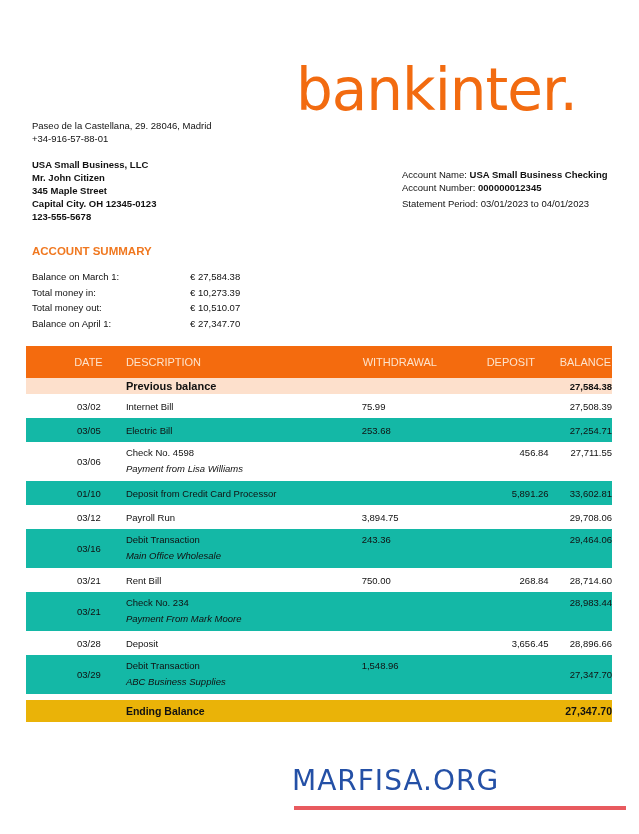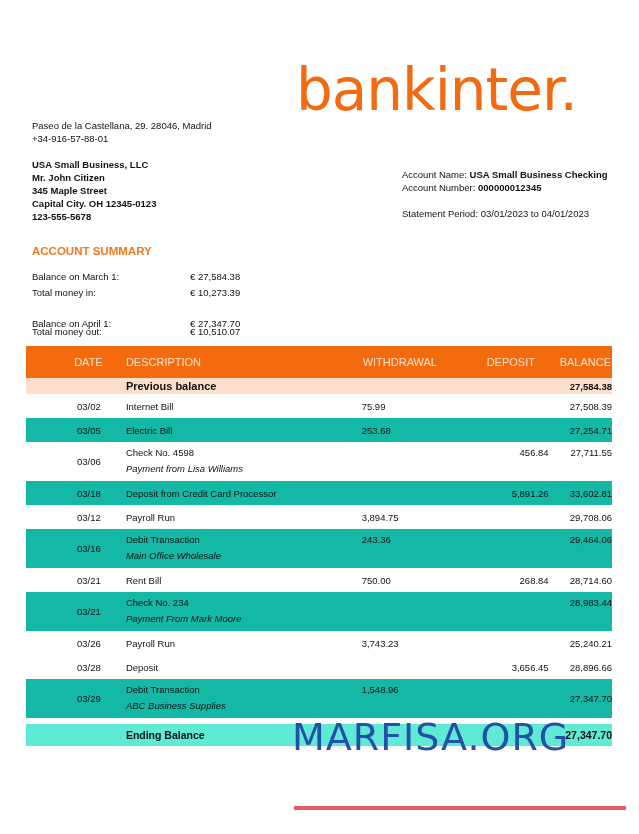--- a/index.html
+++ b/index.html
@@ -20,24 +20,24 @@
   .c-dep{width:90px;text-align:right;padding-right:10px;}
   .c-bal{text-align:right;}
   th.c-dep{text-align:center;padding-right:0;}
   th.c-bal{text-align:right;}
   tr.prev td{background:#fde0cc;height:16px;}
   tr.prev .lbl{font-weight:bold;font-size:11px;}
   tr.s1 td{height:24px;}
   tr.s2 td{height:34px;}
   tr.alt td{background:#14b8a6;}
   tr.gap td{height:6px;background:#fff;}
-  tr.end td{background:#5eead4;height:22px;font-weight:bold;font-size:10.5px;}
+  tr.end td{background:#eab308;height:22px;font-weight:bold;font-size:10.5px;}
   .sub{display:block;font-style:italic;margin-top:5px;}
   tr.s2 td.top{vertical-align:top;padding-top:5px;}
-  .marfisa{left:292px;top:712px;font-family:"DejaVu Sans",sans-serif;font-size:38px;color:#2450a6;letter-spacing:1px;line-height:50px;}
+  .marfisa{left:292px;top:756px;font-family:"DejaVu Sans",sans-serif;font-size:28px;color:#2450a6;letter-spacing:1px;line-height:50px;}
   .marfisa-line{left:294px;top:806px;width:332px;height:4px;background:#e85a5f;}
 </style>
 </head>
 <body>
 
 <div class="abs logo">bankinter.</div>
 
 <div class="abs txt" style="left:32px;top:119px;">
   <div>Paseo de la Castellana, 29. 28046, Madrid</div>
   <div>+34-916-57-88-01</div>
@@ -47,27 +47,27 @@
   <div>USA Small Business, LLC</div>
   <div>Mr. John Citizen</div>
   <div>345 Maple Street</div>
   <div>Capital City. OH 12345-0123</div>
   <div>123-555-5678</div>
 </div>
 
 <div class="abs txt" style="left:402px;top:168px;">
   <div><span>Account Name: </span><span class="bold">USA Small Business Checking</span></div>
   <div><span>Account Number: </span><span class="bold">000000012345</span></div>
-  <div style="margin-top:13px;">Statement Period: 03/01/2023 to 04/01/2023</div>
+  <div style="margin-top:3px;">Statement Period: 03/01/2023 to 04/01/2023</div>
 </div>
 
 <div class="abs sum-title">ACCOUNT SUMMARY</div>
 <div class="sum-row" style="top:271px;"><span>Balance on March 1:</span><span class="v">€  27,584.38</span></div>
 <div class="sum-row" style="top:287px;"><span>Total money in:</span><span class="v">€  10,273.39</span></div>
-<div class="sum-row" style="top:302px;margin-top:24px;"><span>Total money out:</span><span class="v">€  10,510.07</span></div>
+<div class="sum-row" style="top:302px;"><span>Total money out:</span><span class="v">€  10,510.07</span></div>
 <div class="sum-row" style="top:318px;"><span>Balance on April 1:</span><span class="v">€  27,347.70</span></div>
 
 <table>
   <thead>
     <tr>
       <th class="c-date">DATE</th>
       <th class="c-desc">DESCRIPTION</th>
       <th class="c-wd">WITHDRAWAL</th>
       <th class="c-dep">DEPOSIT</th>
       <th class="c-bal">BALANCE</th>
@@ -96,21 +96,21 @@
       <td class="c-bal">27,254.71</td>
     </tr>
     <tr class="s2">
       <td class="c-date">03/06</td>
       <td class="c-desc top"><span>Check No. 4598</span><span class="sub">Payment from Lisa Williams</span></td>
       <td class="c-wd top"></td>
       <td class="c-dep top">456.84</td>
       <td class="c-bal top">27,711.55</td>
     </tr>
     <tr class="s1 alt">
-      <td class="c-date">03/18</td>
+      <td class="c-date">01/10</td>
       <td class="c-desc">Deposit from Credit Card Processor</td>
       <td class="c-wd"></td>
       <td class="c-dep">5,891.26</td>
       <td class="c-bal">33,602.81</td>
     </tr>
     <tr class="s1">
       <td class="c-date">03/12</td>
       <td class="c-desc">Payroll Run</td>
       <td class="c-wd">3,894.75</td>
       <td class="c-dep"></td>
@@ -131,27 +131,20 @@
       <td class="c-bal">28,714.60</td>
     </tr>
     <tr class="s2 alt">
       <td class="c-date">03/21</td>
       <td class="c-desc top"><span>Check No. 234</span><span class="sub">Payment From Mark Moore</span></td>
       <td class="c-wd top"></td>
       <td class="c-dep top"></td>
       <td class="c-bal top">28,983.44</td>
     </tr>
     <tr class="s1">
-      <td class="c-date">03/26</td>
-      <td class="c-desc">Payroll Run</td>
-      <td class="c-wd">3,743.23</td>
-      <td class="c-dep"></td>
-      <td class="c-bal">25,240.21</td>
-    </tr>
-    <tr class="s1">
       <td class="c-date">03/28</td>
       <td class="c-desc">Deposit</td>
       <td class="c-wd"></td>
       <td class="c-dep">3,656.45</td>
       <td class="c-bal">28,896.66</td>
     </tr>
     <tr class="s2 alt" style="height:38px;">
       <td class="c-date">03/29</td>
       <td class="c-desc top"><span>Debit Transaction</span><span class="sub">ABC Business Supplies</span></td>
       <td class="c-wd top">1,548.96</td>

